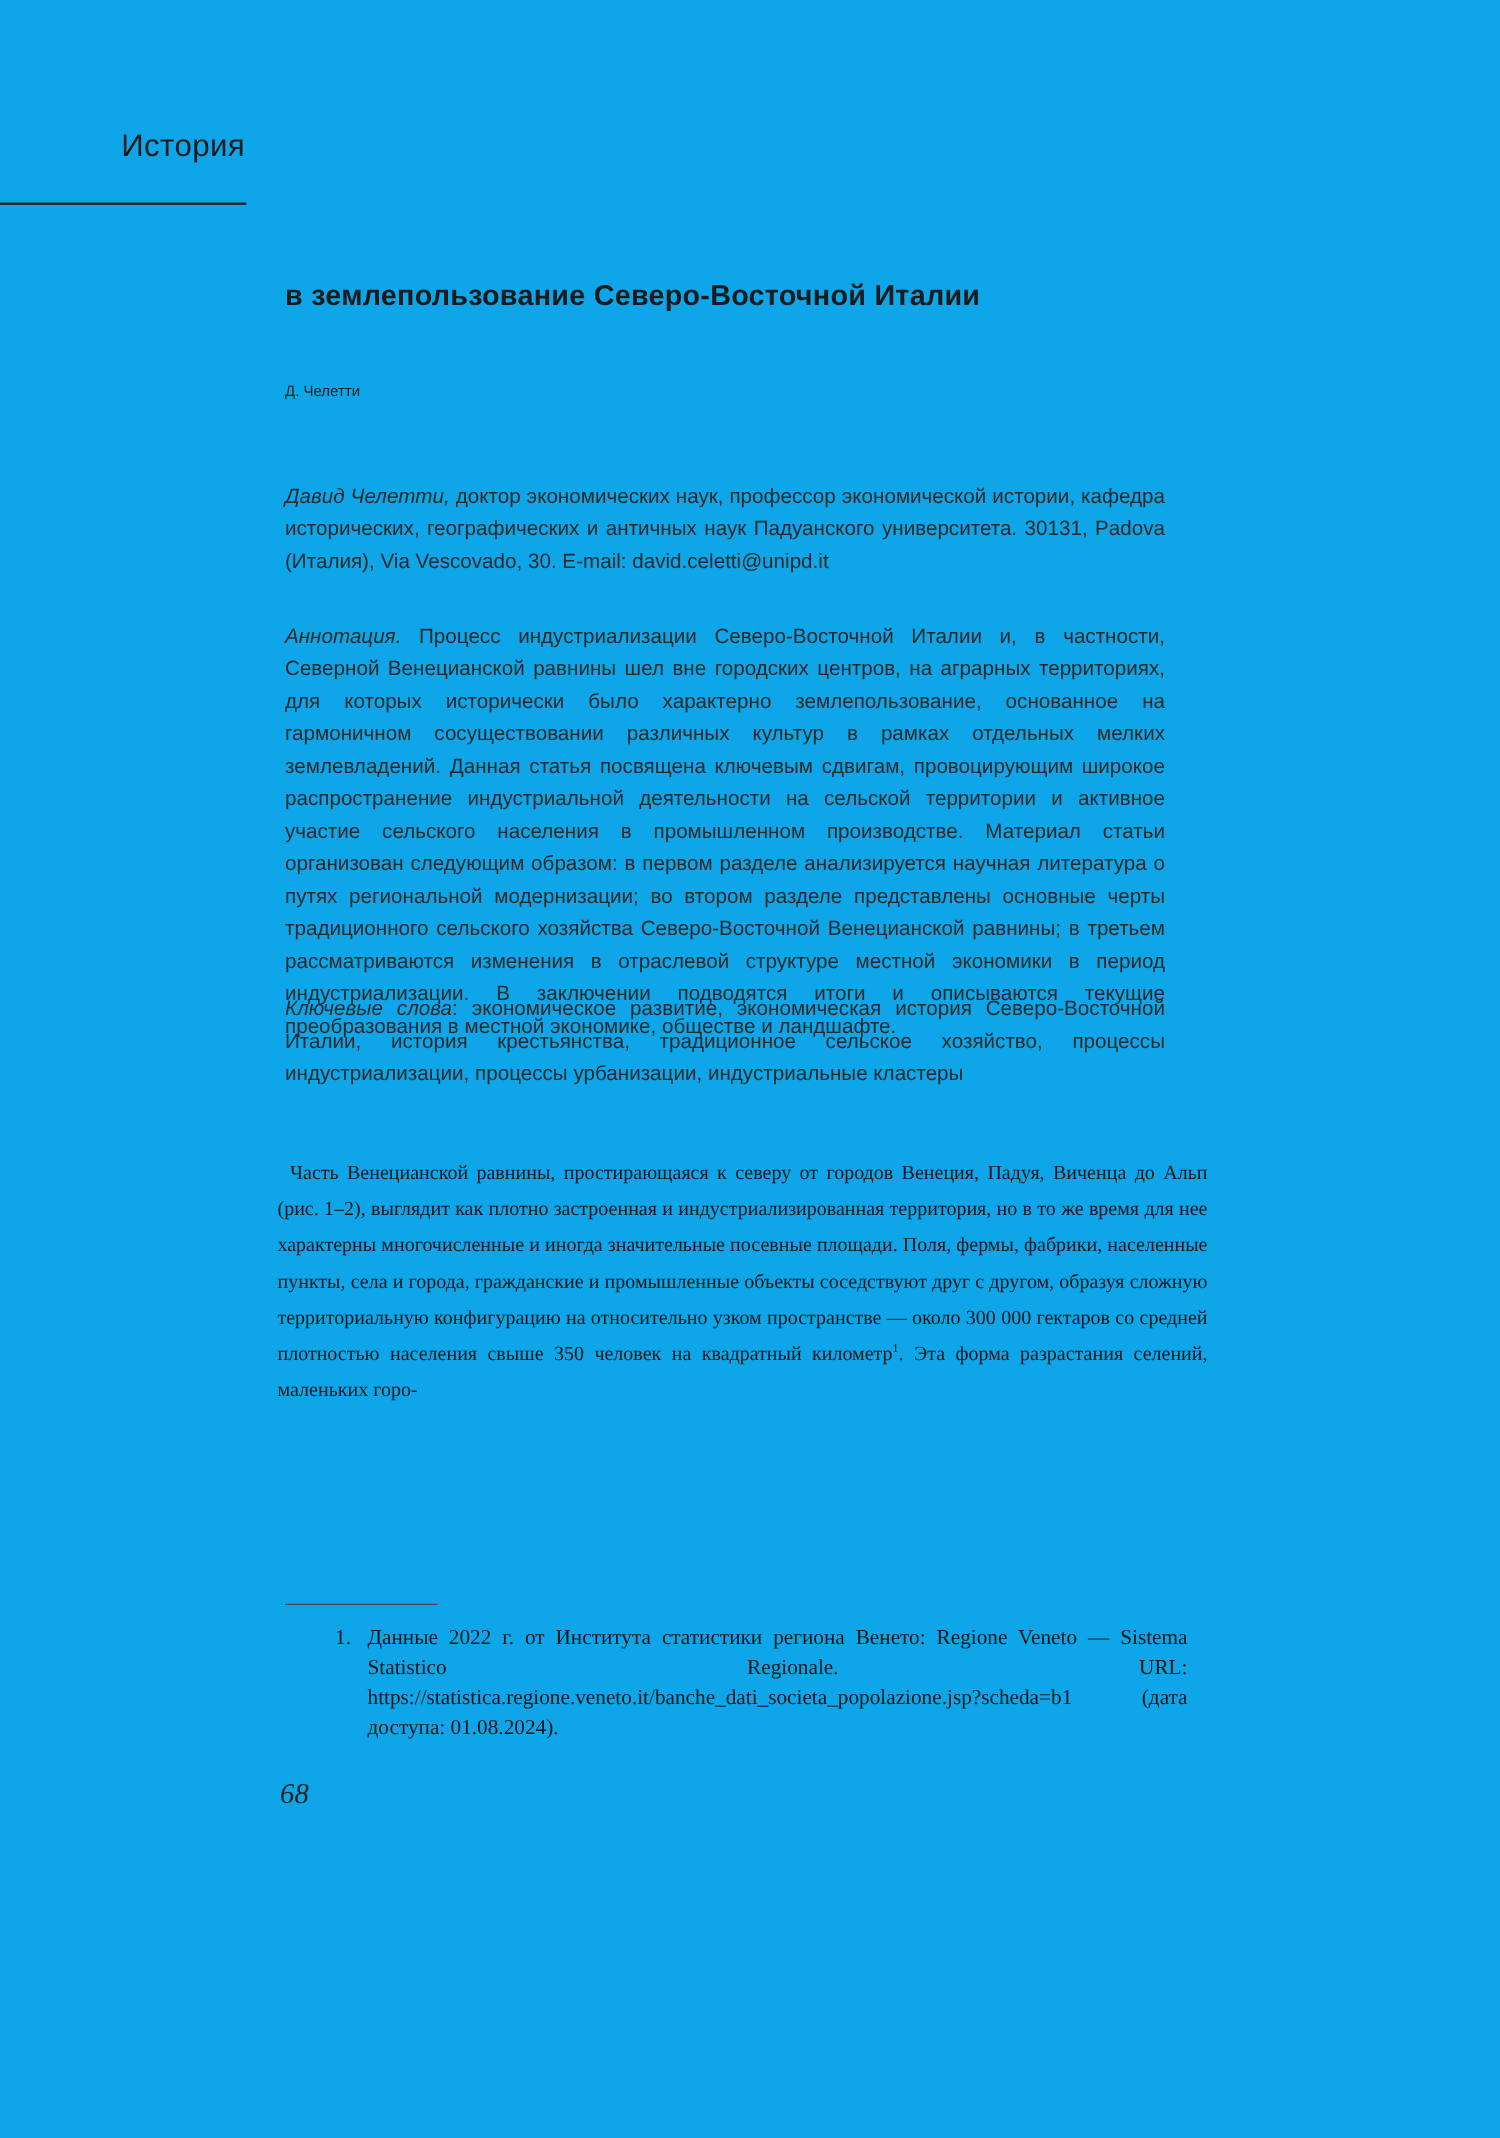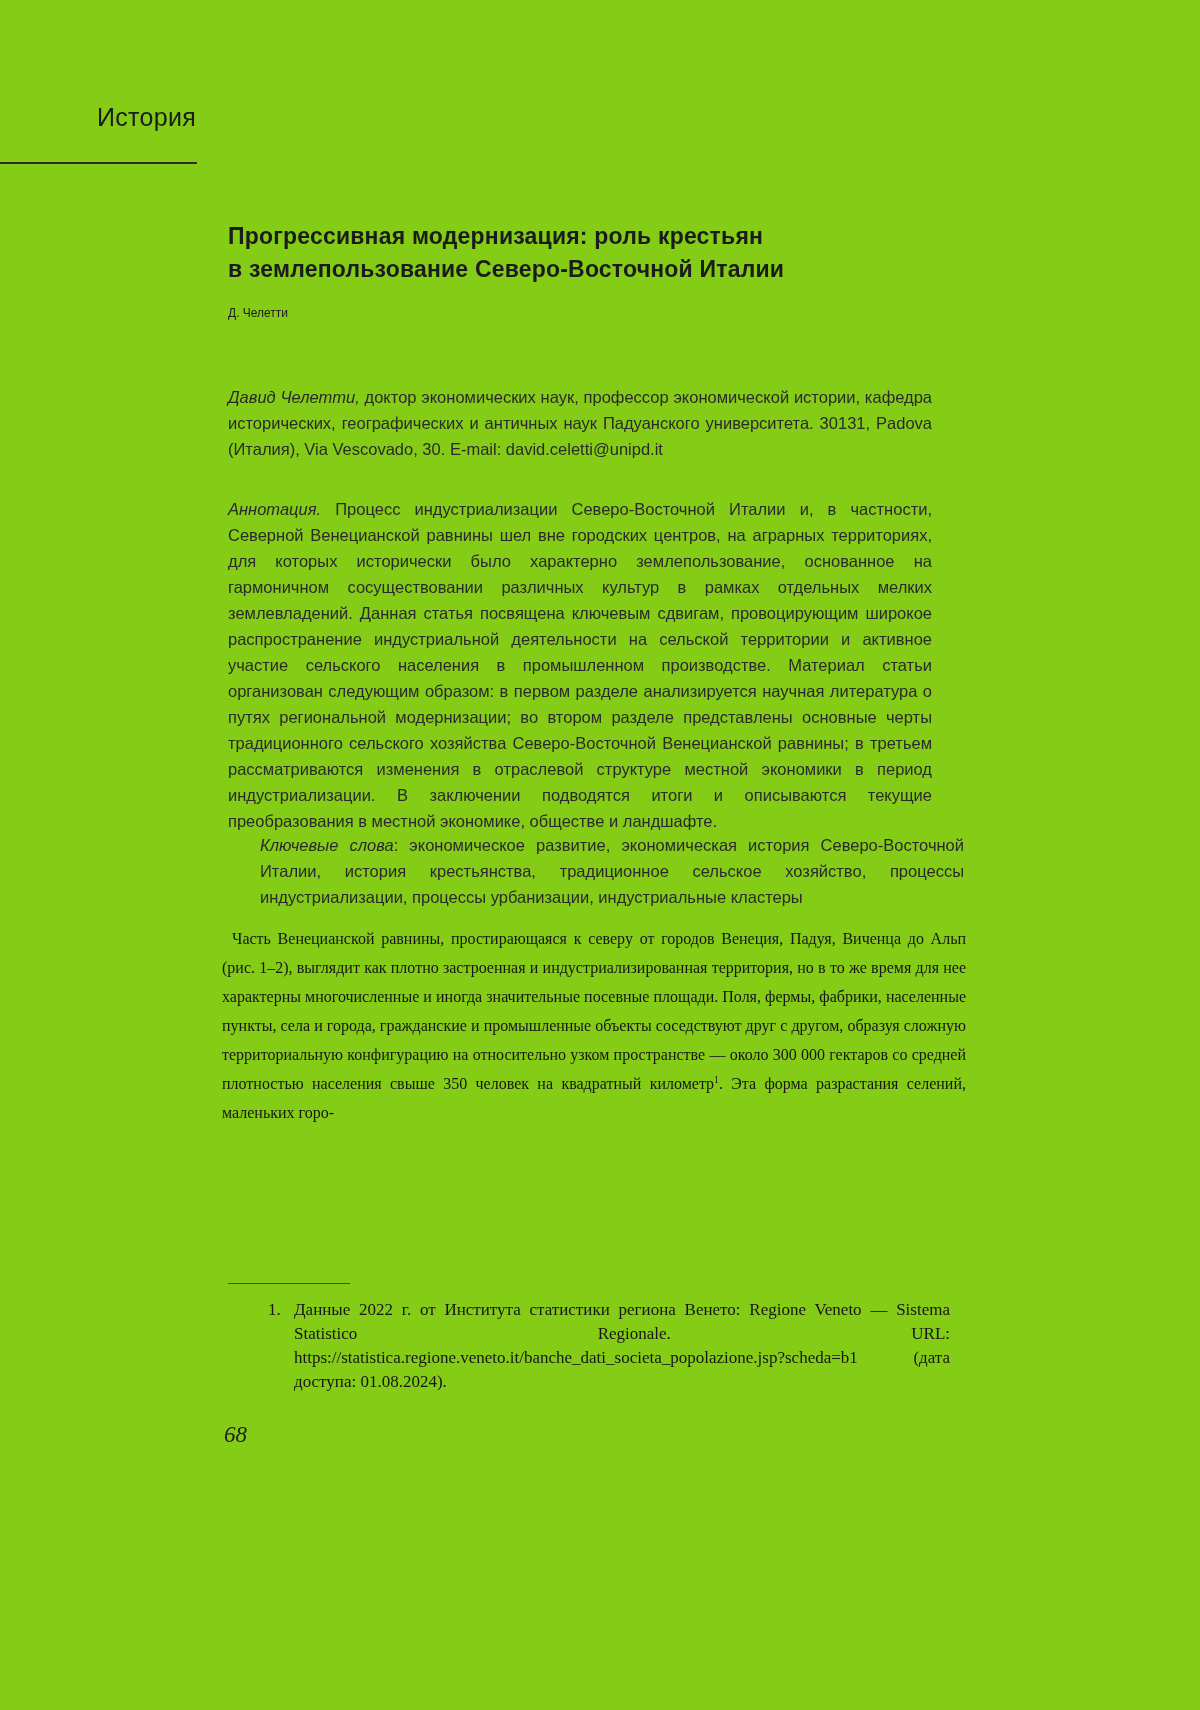--- a/index.html
+++ b/index.html
@@ -3,21 +3,21 @@
 <meta charset="utf-8">
 <style>
   * { margin: 0; padding: 0; box-sizing: border-box; }
   html, body { background: #ffffff; }
   body { font-family: "Liberation Sans", sans-serif; color: #222222; }
 
   .page {
     position: relative;
     width: 1200px;
     height: 1710px;
-    background: #84cc16;
+    background: #0ea5e9;
     overflow: hidden;
   }
 
   .section-title {
     position: absolute;
     left: 97px;
     top: 103px;
     font-size: 25px;
     letter-spacing: 0.3px;
     color: #1b1b1b;
@@ -57,21 +57,21 @@
     left: 228px;
     width: 704px;
     font-size: 16.5px;
     line-height: 26px;
     color: #2a2a2a;
     text-align: justify;
   }
   .meta em { font-style: italic; }
   .author-info { top: 384px; }
   .abstract   { top: 496px; }
-  .keywords   { top: 832px; margin-left: 32px; }
+  .keywords   { top: 794px; }
   .doi        { top: 886px; text-align: left; letter-spacing: 0.2px; }
 
   .body-text {
     position: absolute;
     left: 222px;
     top: 924px;
     width: 744px;
     font-family: "Liberation Serif", serif;
     font-size: 16px;
     line-height: 29px;
@@ -124,21 +124,20 @@
 </style>
 </head>
 <body>
 
 <div class="page">
 
   <div class="section-title">История</div>
   <div class="section-rule"></div>
 
   <h1 class="article-title">
-      <span class="title-line">Прогрессивная модернизация: роль крестьян</span>
       <span class="title-line">в землепользование Северо-Восточной Италии</span>
     </h1>
 
   <div class="article-author">Д. Челетти</div>
 
   <p class="meta author-info"><em>Давид Челетти,</em><span> доктор экономических наук, профессор экономической истории, кафедра исторических, географических и античных наук Падуанского университета. 30131, Padova (Италия), Via Vescovado, 30. E-mail: david.celetti@unipd.it</span></p>
 
   <p class="meta abstract"><em>Аннотация.</em><span> Процесс индустриализации Северо-Восточной Италии и, в частности, Северной Венецианской равнины шел вне городских центров, на аграрных территориях, для которых исторически было характерно землепользование, основанное на гармоничном сосуществовании различных культур в рамках отдельных мелких землевладений. Данная статья посвящена ключевым сдвигам, провоцирующим широкое распространение индустриальной деятельности на сельской территории и активное участие сельского населения в промышленном производстве. Материал статьи организован следующим образом: в первом разделе анализируется научная литература о путях региональной модернизации; во втором разделе представлены основные черты традиционного сельского хозяйства Северо-Восточной Венецианской равнины; в третьем рассматриваются изменения в отраслевой структуре местной экономики в период индустриализации. В заключении подводятся итоги и описываются текущие преобразования в местной экономике, обществе и ландшафте.</span></p>
 
   <p class="meta keywords"><em>Ключевые слова</em><span>: экономическое развитие, экономическая история Северо-Восточной Италии, история крестьянства, традиционное сельское хозяйство, процессы индустриализации, процессы урбанизации, индустриальные кластеры</span></p>

